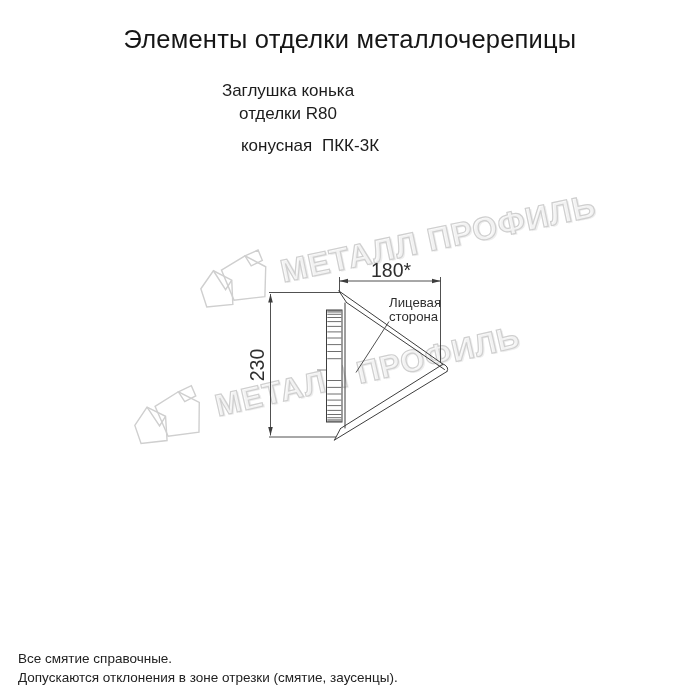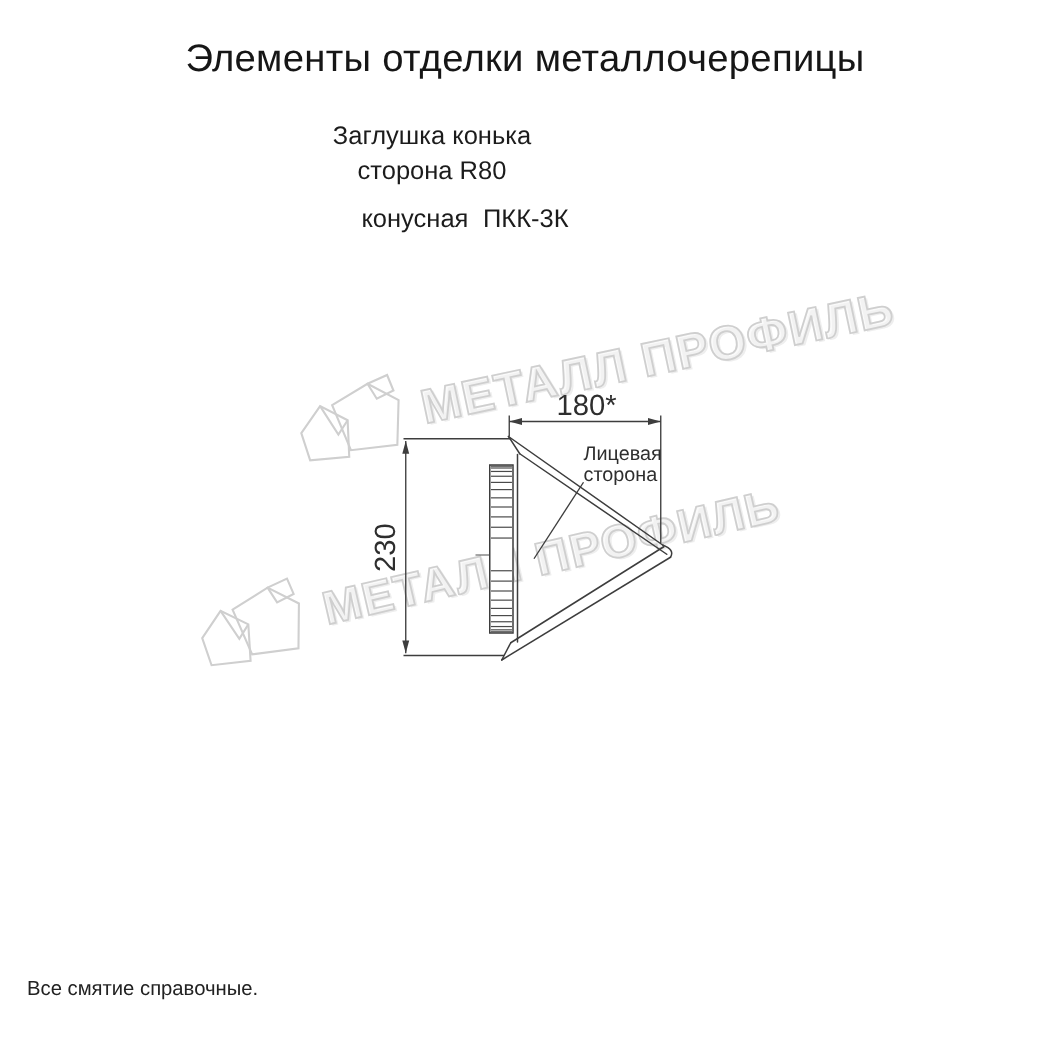--- a/index.html
+++ b/index.html
@@ -81,21 +81,21 @@
         <path d="M22,13 L30,34 L38,26"></path>
       </g>
     </svg>
     <span class="wm-text">МЕТАЛЛ ПРОФИЛЬ</span>
   </div>
 
   <div class="title">Элементы отделки металлочерепицы</div>
 
   <div class="subtitle">
     <div>Заглушка конька</div>
-    <div>сторона R80</div>
+    <div>отделки R80</div>
   </div>
 
   <div class="subtype">конусная ПКК-3К</div>
 
   <svg class="drawing-svg" width="700" height="700" viewBox="0 0 700 700">
 
     <g stroke="#3d3d3d" stroke-width="0.9" fill="none">
       <line x1="339.5" y1="277" x2="339.5" y2="291"></line>
       <line x1="440.5" y1="277" x2="440.5" y2="362"></line>
       <line x1="339.5" y1="281" x2="440.5" y2="281"></line>
@@ -158,15 +158,16 @@
 
     <g>
       <line x1="389" y1="321.5" x2="356" y2="372.5" stroke="#3d3d3d" stroke-width="0.9"></line>
       <text x="389" y="306.5" font-size="13.2">Лицевая</text>
       <text x="389" y="320.5" font-size="13.2">сторона</text>
     </g>
   </svg>
 
   <div class="footer">
     <div>Все смятие справочные.</div>
+    <div>Допускаются отклонения в зоне отрезки (смятие, заусенцы).</div>
   </div>
 
 </div>
 
 </body></html>

